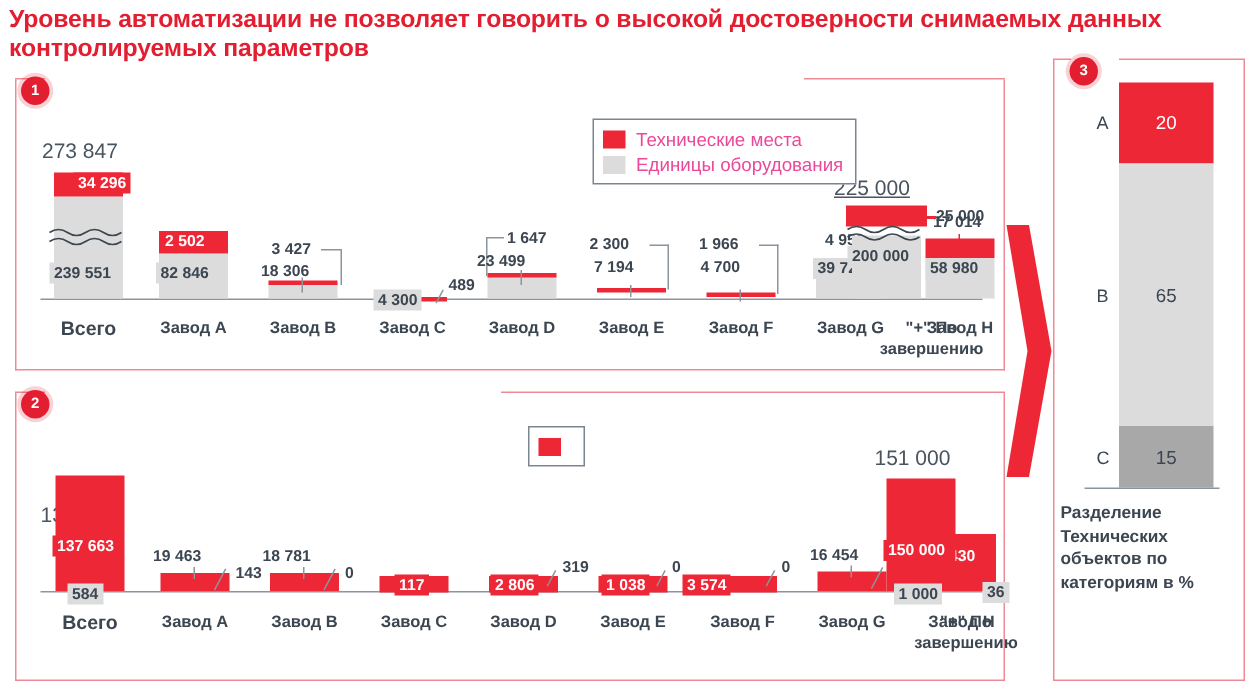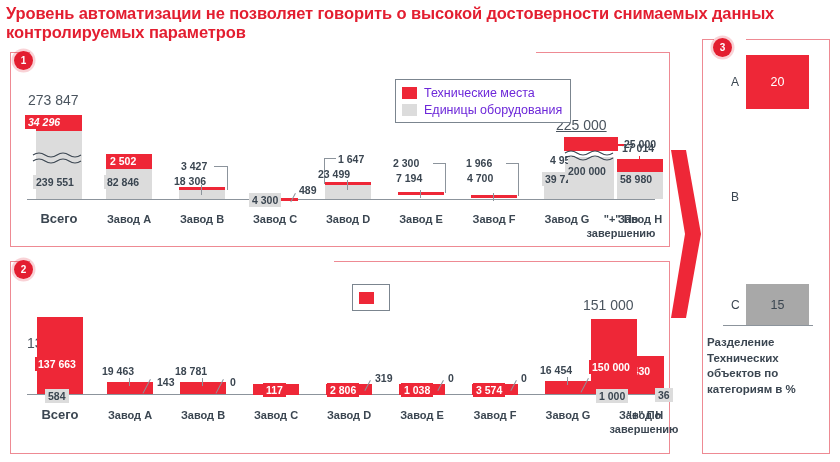--- a/index.html
+++ b/index.html
@@ -58,21 +58,21 @@
   .diag{ position:absolute; width:1.2px; background:#8c949c; transform-origin:top left; }
 
   .legend{
     position:absolute; border:1.3px solid #7b858f; background:#fff;
     padding:4px 8px 4px 6px;
   }
   .legend .row{ display:flex; align-items:center; height:17px; }
   .legend .sw{ width:15px; height:12px; margin-right:7px; flex:0 0 auto; }
   .legend .sw.red{ background:#EE2737; }
   .legend .sw.grey{ background:#DCDCDC; }
-  .legend .txt{ font-size:12.5px; color:#6d28d9; white-space:nowrap; }
+  .legend .txt{ font-size:12.5px; color:#ec4899; white-space:nowrap; }
 
   .wave{ position:absolute; }
 
   
   .p3seg{ position:absolute; display:flex; align-items:center; justify-content:center; font-size:12.5px; }
   .p3seg.red{ background:#EE2737; color:#fff; }
   .p3seg.grey{ background:#DCDCDC; color:#3b4651; }
   .p3seg.dgrey{ background:#A8A8A8; color:#3b4651; }
   .p3cat{ position:absolute; font-size:12px; color:#3b4651; }
   .p3cap{ position:absolute; left:4px; width:120px; text-align:left;
@@ -95,21 +95,21 @@
 
     <div class="baseline" style="left:16px; top:146px; width:628px;"></div>
 
     <div class="lbl tot" style="left:17px; top:39px;">273 847</div>
     <div class="bar grey" style="left:25px; top:78px; width:46px; height:68px;"></div>
     <div class="bar red" style="left:25px; top:62px; width:46px; height:16px;"></div>
     <svg class="wave" style="left:21px; top:98px;" width="54" height="14" viewBox="0 0 54 14">
       <path d="M1,4 q6,-4 12,0 t12,0 t12,0 t12,0" fill="none" stroke="#3b4651" stroke-width="1.1"></path>
       <path d="M1,10 q6,-4 12,0 t12,0 t12,0 t12,0" fill="none" stroke="#3b4651" stroke-width="1.1"></path>
     </svg>
-    <div class="lbl onred" style="left:14px; top:62px;font-style:italic;">34 296</div>
+    <div class="lbl onred" style="left:38px; top:62px;">34 296</div>
     <div class="lbl ongrey" style="left:22px; top:122px;">239 551</div>
 
     <div class="bar grey" style="left:95px; top:116px; width:46px; height:30px;"></div>
     <div class="bar red" style="left:95px; top:101px; width:46px; height:15px;"></div>
     <div class="lbl onred" style="left:96px; top:101px;">2 502</div>
     <div class="lbl ongrey" style="left:93px; top:122px;">82 846</div>
 
     <div class="bar grey" style="left:168px; top:136px; width:46px; height:10px;"></div>
     <div class="redline" style="left:168px; top:134px; width:46px;"></div>
     <div class="leader lead-v" style="left:216px; top:113px; height:24px;"></div>
@@ -227,21 +227,21 @@
     <div class="lbl onred" style="left:316px; top:121px;">2 806</div>
     <div class="diag" style="left:359px; top:118px; height:12px; transform:rotate(28deg);"></div>
     <div class="lbl plain" style="left:364px; top:110px;">319</div>
 
     <div class="bar red" style="left:388px; top:122px; width:46px; height:11px;"></div>
     <div class="lbl onred" style="left:390px; top:121px;">1 038</div>
     <div class="diag" style="left:432px; top:118px; height:12px; transform:rotate(28deg);"></div>
     <div class="lbl plain" style="left:437px; top:110px;">0</div>
 
     <div class="bar red" style="left:461px; top:122px; width:46px; height:11px;"></div>
-    <div class="lbl onred" style="left:462px; top:121px;">3 574</div>
+    <div class="lbl onred" style="left:444px; top:121px;">3 574</div>
     <div class="diag" style="left:505px; top:118px; height:12px; transform:rotate(28deg);"></div>
     <div class="lbl plain" style="left:510px; top:110px;">0</div>
 
     <div class="bar red" style="left:534px; top:119px; width:46px; height:13px;"></div>
     <div class="tick" style="left:556px; top:115px; height:8px;"></div>
     <div class="diag" style="left:577px; top:116px; height:16px; transform:rotate(28deg);"></div>
     <div class="lbl plain" style="left:529px; top:102px;">16 454</div>
     <div class="lbl plain" style="left:584px; top:113px;">86</div>
 
     <div class="bar red" style="left:607px; top:94px; width:46px; height:38px;"></div>
@@ -278,20 +278,21 @@
 
 <div class="badge" style="left:713px; top:38px;">3</div>
 
 <div class="panel" id="panel3">
   <div class="toprule-l"></div>
   <div class="toprule-r"></div>
 
   <div class="chart">
 
     <div class="p3seg red" style="left:43px; top:15px; width:63px; height:54px;">20</div>
+    <div class="p3seg grey" style="left:43px; top:69px; width:63px; height:175px;">65</div>
     <div class="p3seg dgrey" style="left:43px; top:244px; width:63px; height:41px;">15</div>
     <div class="baseline" style="left:20px; top:285px; width:90px;"></div>
 
     <div class="p3cat" style="left:28px; top:35px;">A</div>
     <div class="p3cat" style="left:28px; top:150px;">B</div>
     <div class="p3cat" style="left:28px; top:258px;">C</div>
 
     <div class="p3cap" style="top:295px;">Разделение Технических объектов по категориям в %</div>
   </div>
 </div>

